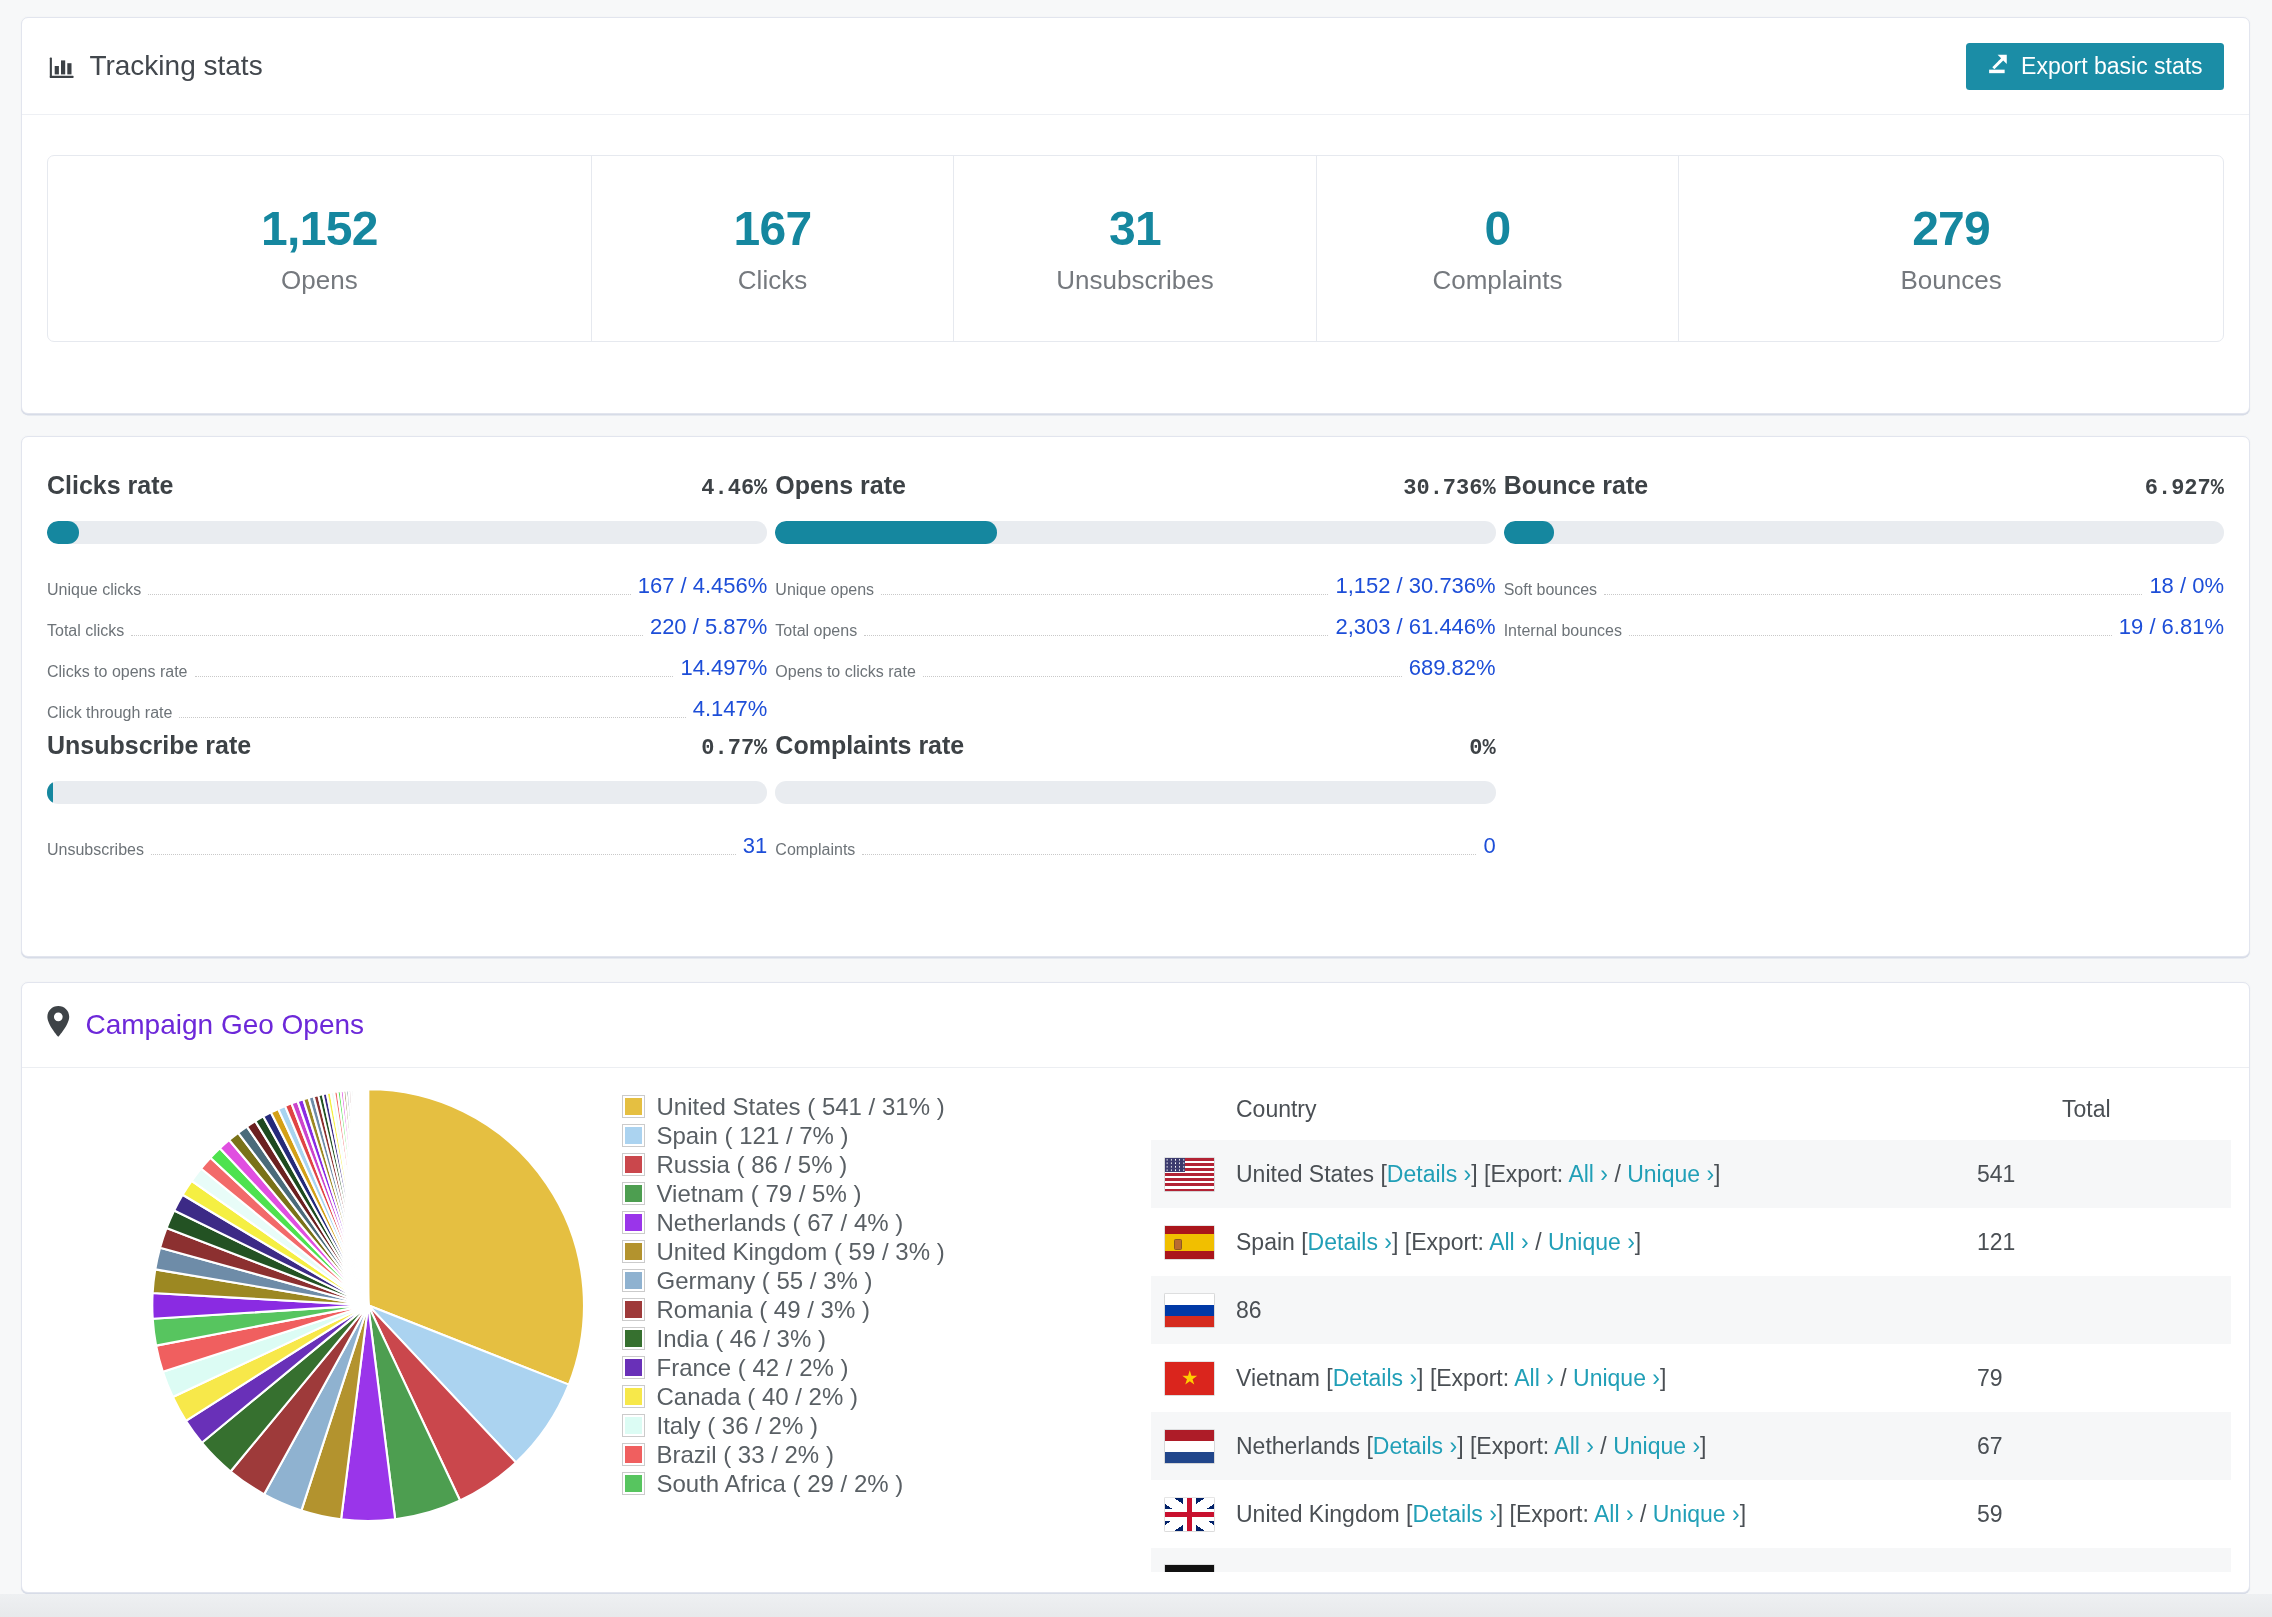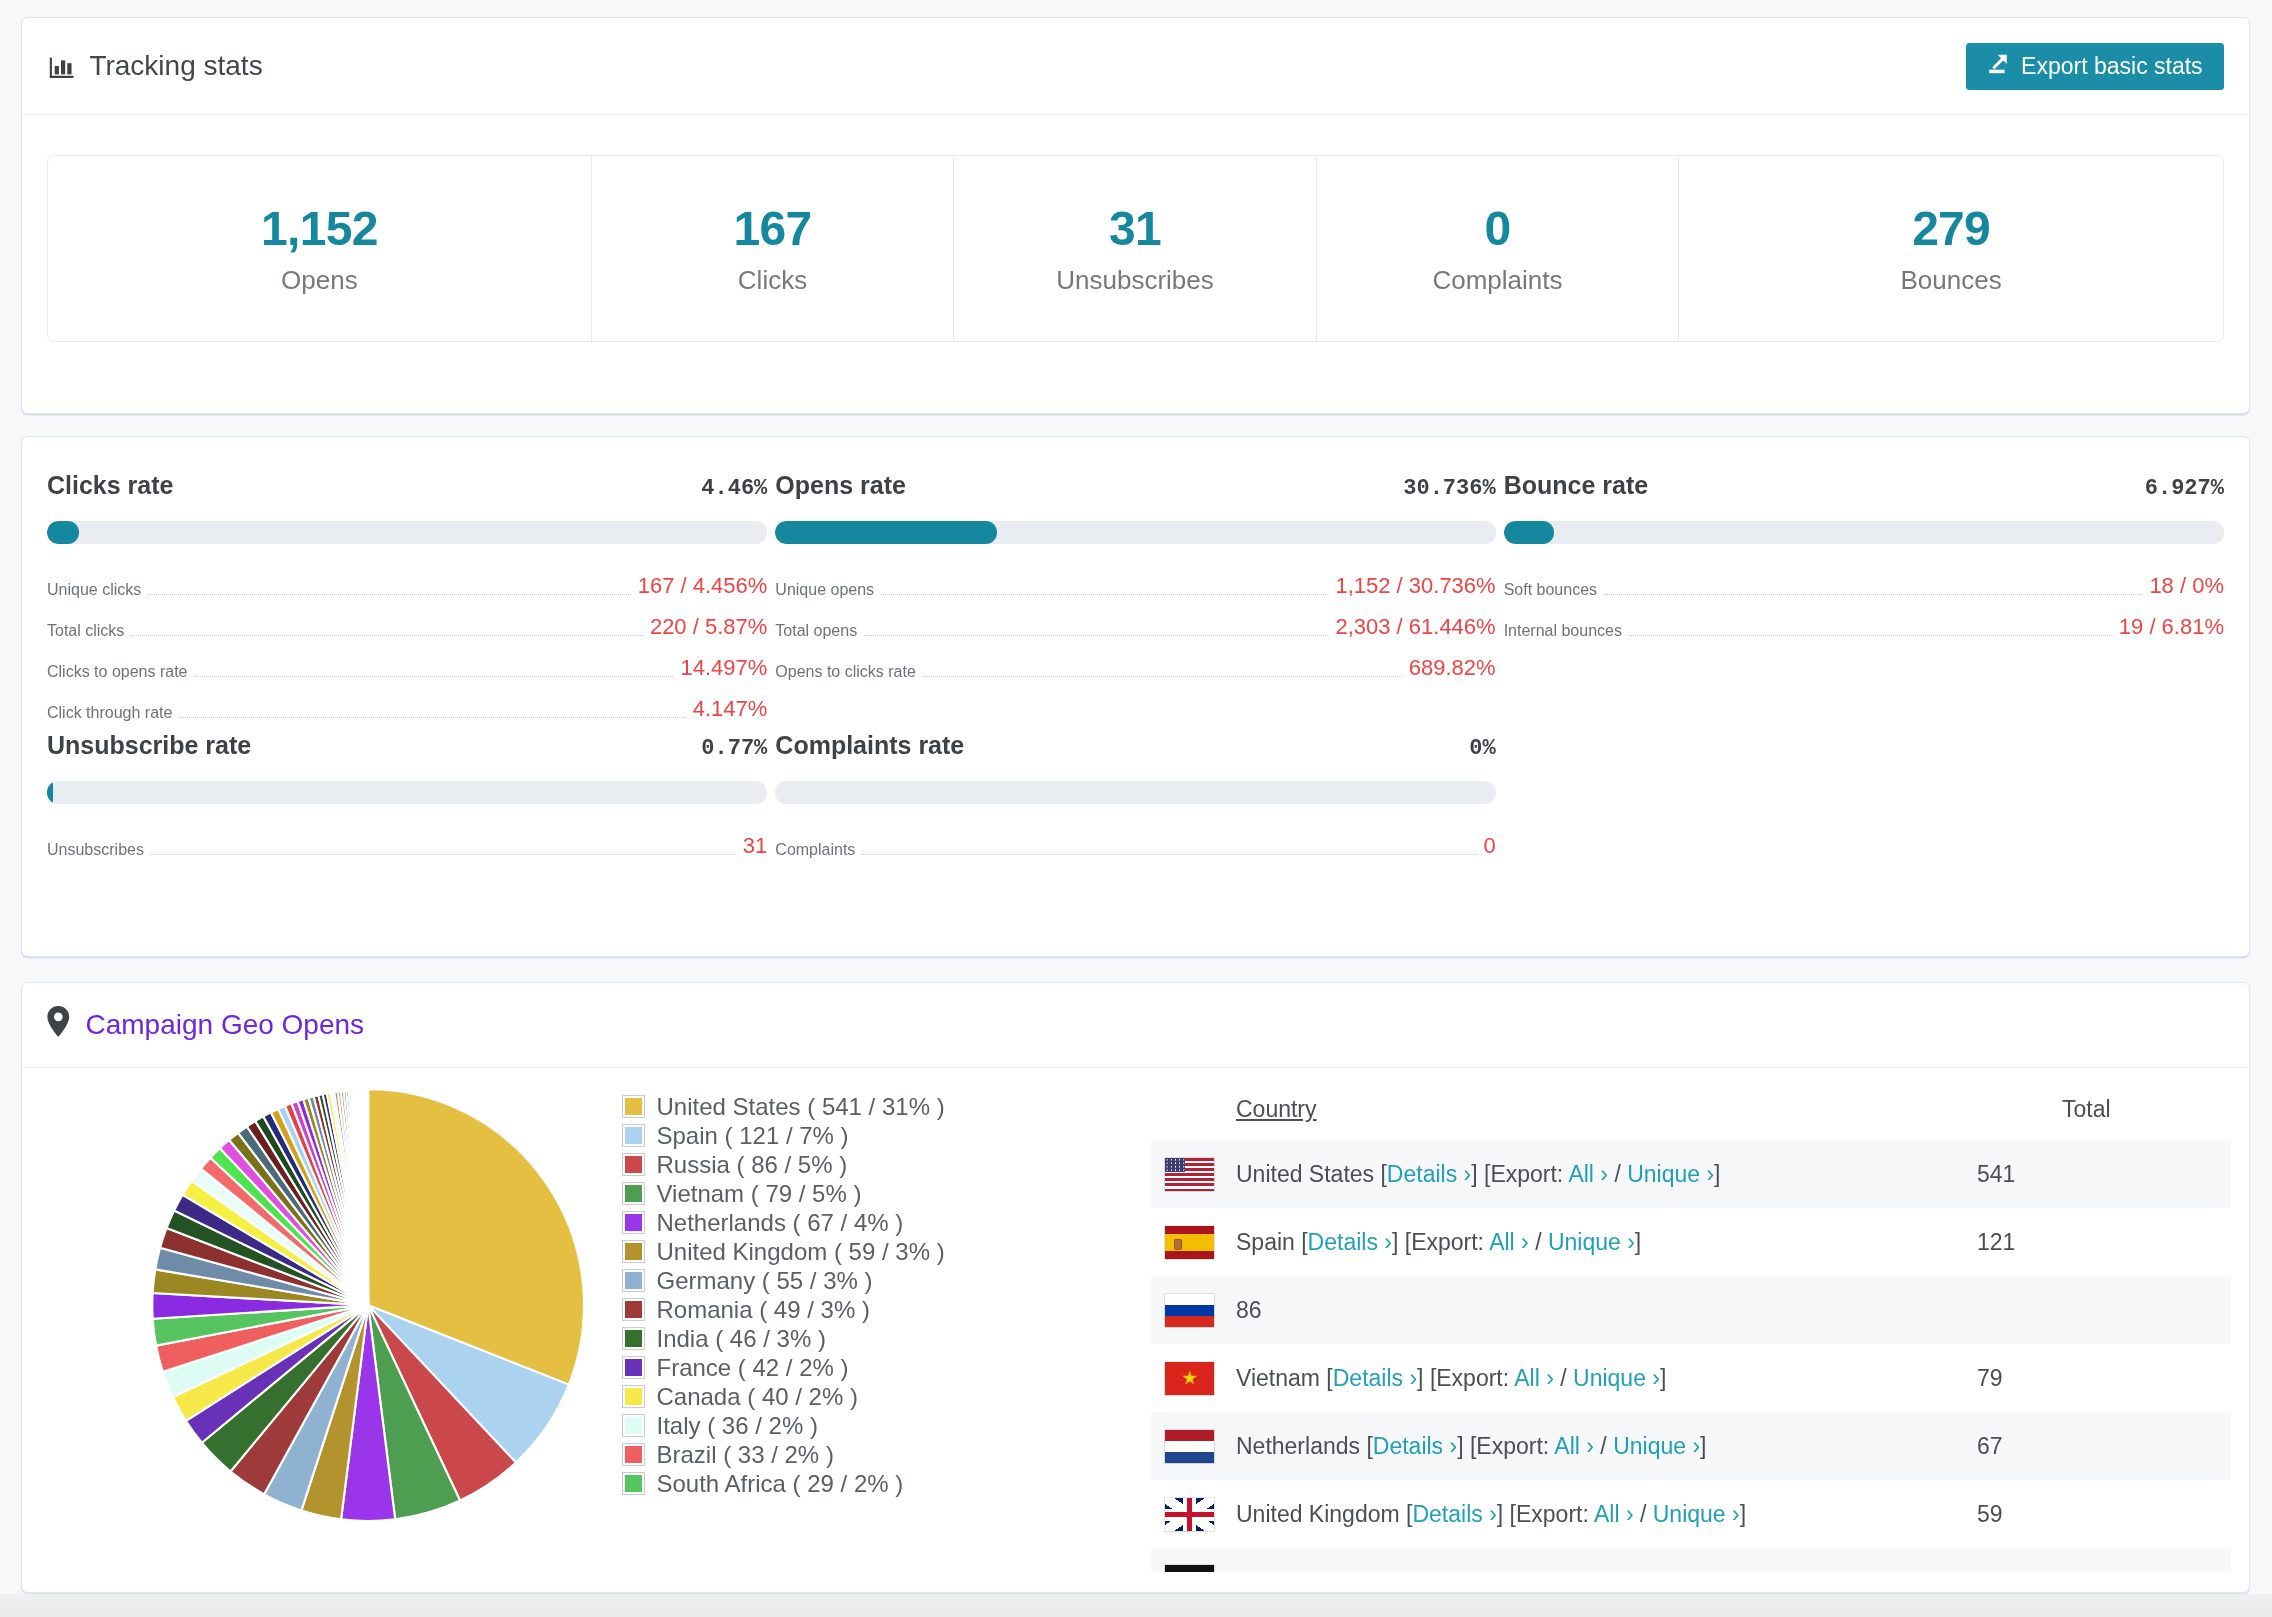--- a/index.html
+++ b/index.html
@@ -53,41 +53,41 @@
   }
   .rate-head{display:flex;justify-content:space-between;align-items:baseline;}
   .rate-title{font-size:25px;font-weight:700;color:#3d4246;}
   .rate-value{font-size:22px;font-weight:700;color:#3d4246;font-family:Liberation Mono, monospace;}
   .bar{height:22.6px;border-radius:11.3px;background:#e9ecf0;margin-top:20px;overflow:hidden;}
   .bar-fill{height:100%;border-radius:11.3px;min-width:0;}
   .rate-rows{margin-top:15.5px;}
   .rate-row{display:flex;align-items:flex-end;height:41px;}
   .rate-row-label{font-size:16px;color:#6d7378;white-space:nowrap;padding-bottom:1.4px;}
   .rate-row-dots{flex:1;border-bottom:1.4px dotted #c9c9c9;margin:0 7px 5.6px 7px;}
-  .rate-row-value{font-size:22px;color:#ef4444;white-space:nowrap;padding-bottom:1.4px;margin-top:6px;}
+  .rate-row-value{font-size:22px;color:#1d4ed8;white-space:nowrap;padding-bottom:1.4px;margin-top:6px;}
 
   
   .geo-head{
     display:flex;align-items:center;gap:15.5px;height:85px;padding:0 25.4px;
     border-bottom:1.4px solid #eceef2;box-sizing:border-box;font-size:28px;color:#6d28d9;
   }
   .geo-content{display:flex;align-items:flex-start;height:525px;}
   .pie-wrap{width:600px;flex:0 0 600px;padding-top:10px;box-sizing:border-box;}
   .pie-wrap svg{display:block;margin-left:119px;}
   .legend{width:501px;flex:0 0 501px;padding-top:24px;box-sizing:border-box;}
   .legend-item{display:flex;align-items:center;gap:11.3px;height:29px;}
   .legend-swatch{
     width:17px;height:17px;flex:0 0 17px;border:0.7px solid #cbcbcb;padding:2.1px;
     background-clip:content-box;background-color:#ccc;
   }
   .legend-label{font-size:24px;color:#595f64;white-space:nowrap;}
 
   .geo-table{flex:1;margin:0 17.6px 0 28px;padding-top:11.3px;}
   .gt-header{display:flex;align-items:center;height:61px;font-size:23px;color:#4a4f54;}
-  .gt-header .gt-country{padding-left:85px;text-decoration:underline;}
+  .gt-header .gt-country{padding-left:85px;}
   .gt-country{flex:0 0 826px;}
   .gt-total{flex:1;}
   .gt-row{display:flex;align-items:center;height:68px;font-size:23px;color:#4a4f54;}
   .gt-row.striped{background:#f6f7f8;}
   .gt-row.partial{height:24px;overflow:hidden;align-items:flex-start;}
   .gt-flagcell{flex:0 0 85px;display:flex;align-items:center;padding-left:14px;box-sizing:border-box;}
   .gt-name-cell{flex:0 0 741px;white-space:nowrap;}
   .gt-link{color:#219fb7;cursor:pointer;text-decoration:none;}
   .flag{width:49px;height:33px;box-shadow:0 0 0 0.7px rgba(0,0,0,.14),0 0.7px 1.4px rgba(0,0,0,.15);position:relative;flex:0 0 49px;}
   .flag-us{background:repeating-linear-gradient(180deg,#b22234 0 2.6px,#fff 2.6px 5.1px);}

